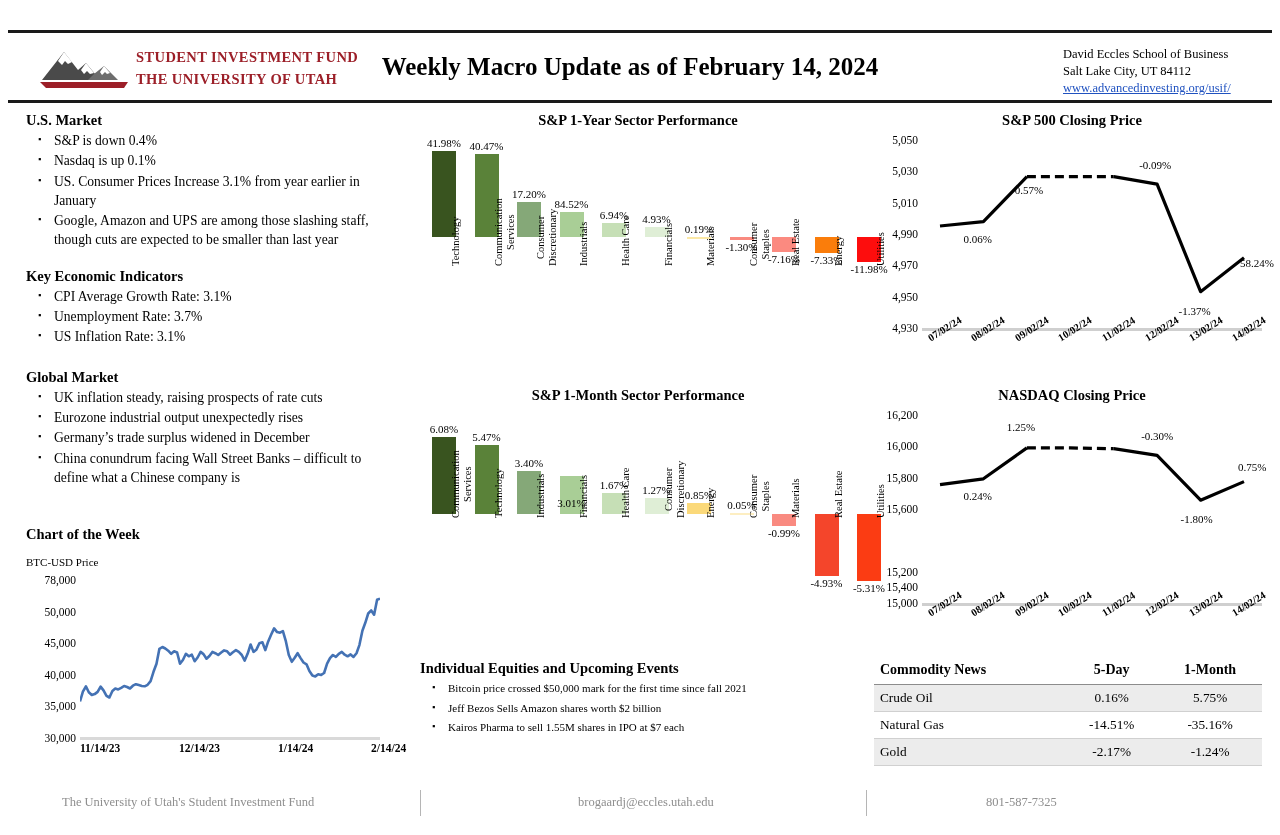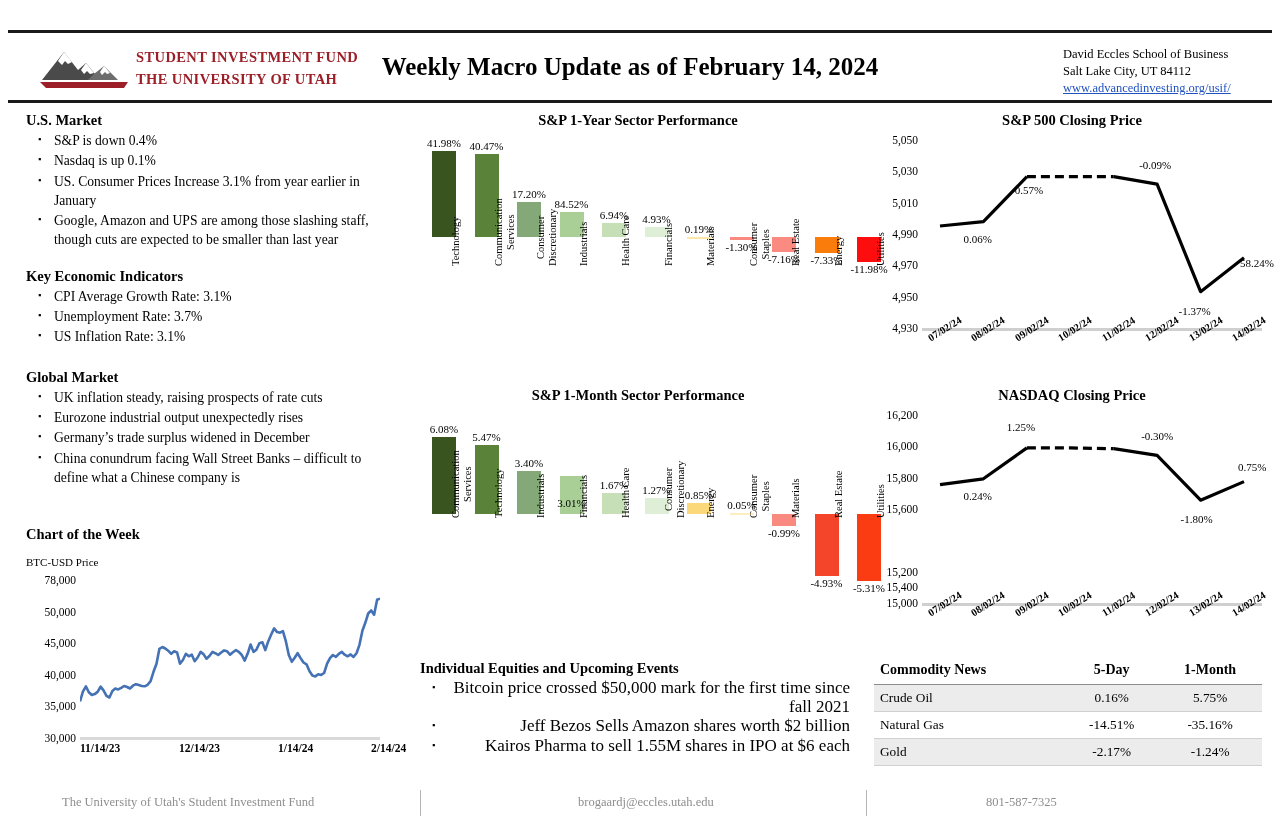--- a/index.html
+++ b/index.html
@@ -64,21 +64,21 @@
   .ctab td.lft{text-align:left;}
   .ctab tr.alt td{background:#ececec;}
 
   
   .footer{position:absolute;left:0;top:786px;width:1280px;height:40px;}
   .footer .fline{position:absolute;top:4px;width:1px;height:26px;background:#b5b5b5;}
   .footer .ftxt{position:absolute;top:9px;font-size:12.5px;color:#8e8e8e;white-space:nowrap;}
 
   
   .eq{position:absolute;left:420px;top:660px;width:430px;}
-  .eq ul.bul li{font-size:17px;line-height:18.6px;text-align:right;}
+  .eq ul.bul li{font-size:11px;line-height:18.6px;}
 </style>
 </head>
 <body>
 
 <div class="page">
 
   <div class="rule rule-top"></div>
   <div class="rule rule-bot"></div>
 
   <div class="logo-wrap">
@@ -329,21 +329,21 @@
         <div class="lc-pt" style="left: 308.571px; top: 126.227px;">-1.80%</div>
         <div class="lc-pt" style="left: 366px; top: 73.5833px;">0.75%</div>
       </div>
   </div>
 
   <div class="eq">
     <h2 class="sec">Individual Equities and Upcoming Events</h2>
     <ul class="bul">
       <li>Bitcoin price crossed $50,000 mark for the first time since fall 2021</li>
       <li>Jeff Bezos Sells Amazon shares worth $2 billion</li>
-      <li>Kairos Pharma to sell 1.55M shares in IPO at $6 each</li>
+      <li>Kairos Pharma to sell 1.55M shares in IPO at $7 each</li>
     </ul>
   </div>
 
   <table class="ctab">
     <thead>
       <tr>
         <th class="lft">Commodity News</th>
         <th>5-Day</th>
         <th>1-Month</th>
       </tr>

